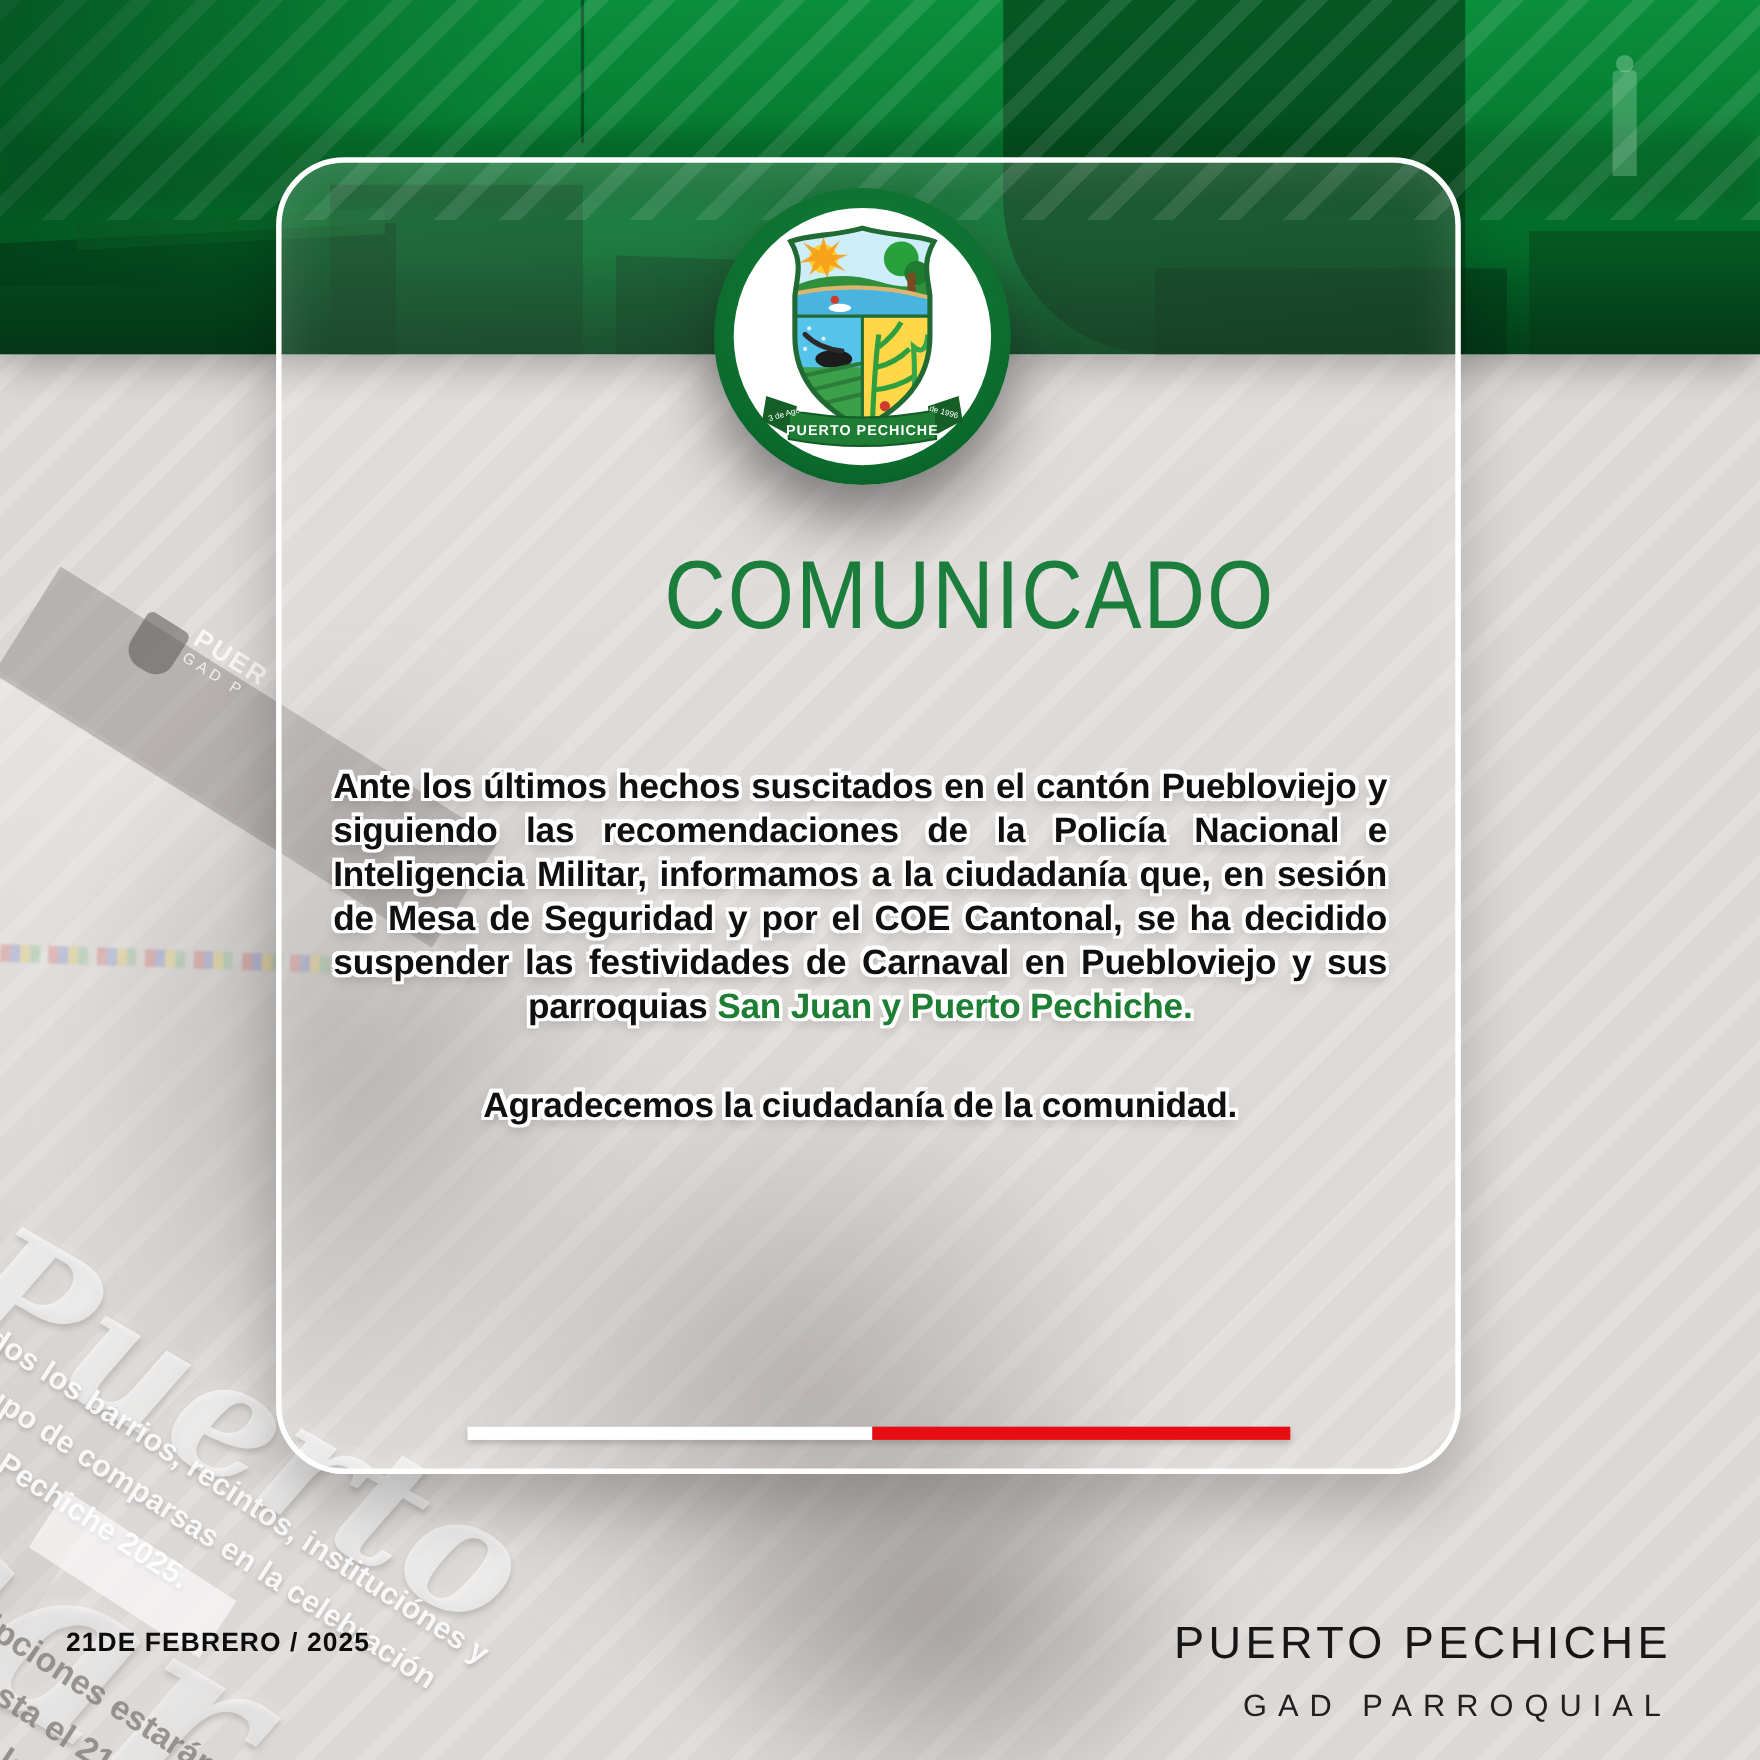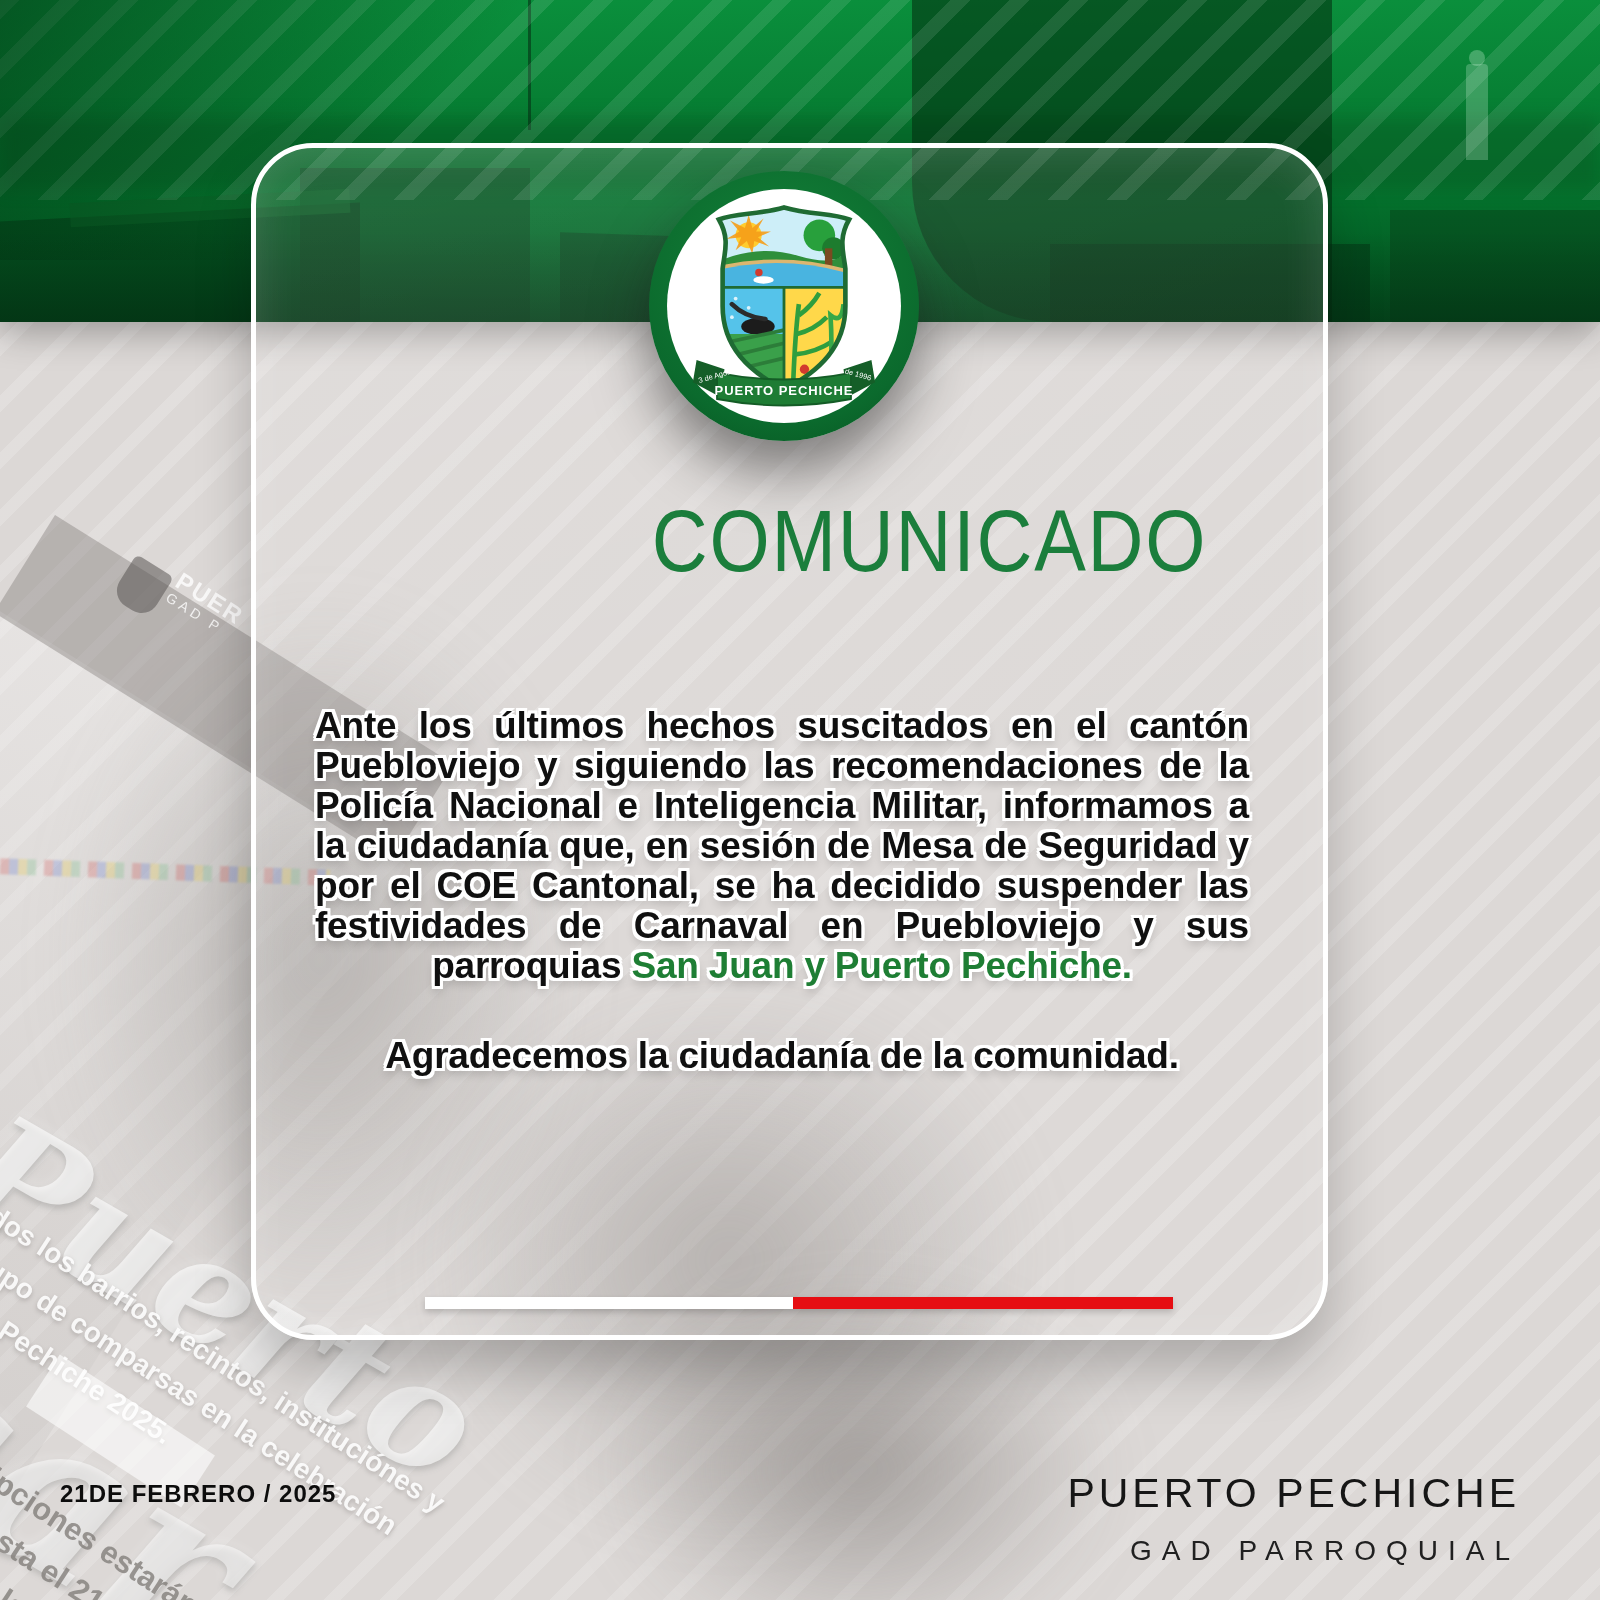--- a/index.html
+++ b/index.html
@@ -119,35 +119,35 @@
     position:absolute;left:649px;top:171px;width:270px;height:270px;border-radius:50%;
     background:radial-gradient(circle at 50% 38%,#15853b,#0b6a2d 70%,#07511f 100%);
     box-shadow:0 30px 55px rgba(25,25,25,.5);
     display:flex;align-items:center;justify-content:center;z-index:5;
   }
   .badge-inner{
     width:234px;height:234px;border-radius:50%;background:#ffffff;
     display:flex;align-items:center;justify-content:center;
   }
   
-  .title-wrap{position:absolute;left:251px;top:497px;width:1261px;text-align:center;z-index:4;padding-left:48px;}
+  .title-wrap{position:absolute;left:251px;top:497px;width:1261px;text-align:center;z-index:4;}
   .title-l1{
     display:inline-block;font-size:88px;line-height:1;font-weight:400;
     color:#1b7e3c;letter-spacing:2px;transform:scaleX(.88);transform-origin:center;
   }
   .title-l2{
     display:inline-block;font-size:100px;line-height:1;font-weight:700;
     color:#0f7c31;letter-spacing:2px;transform:scaleX(.78);transform-origin:center;
     margin-top:2px;
   }
   .title-row{display:block;}
   
   .body-wrap{position:absolute;left:303px;top:694px;width:958px;z-index:4;}
   .body-wrap p{
-    margin:12px;font-size:37px;font-weight:700;line-height:40px;color:#101010;
+    margin:0;font-size:32px;font-weight:700;line-height:40px;color:#101010;
     text-align:justify;text-align-last:center;-moz-text-align-last:center;
     letter-spacing:-.2px;
     text-shadow:
       -3px -3px 0 #fff, 3px -3px 0 #fff, -3px 3px 0 #fff, 3px 3px 0 #fff,
       -3px 0 0 #fff, 3px 0 0 #fff, 0 -3px 0 #fff, 0 3px 0 #fff,
       0 6px 10px rgba(0,0,0,.25);
   }
   .body-wrap p + p{margin-top:22px;}
   .p3{text-align:center !important;margin-top:50px !important;}
   .hl{color:#1e7e34;}

